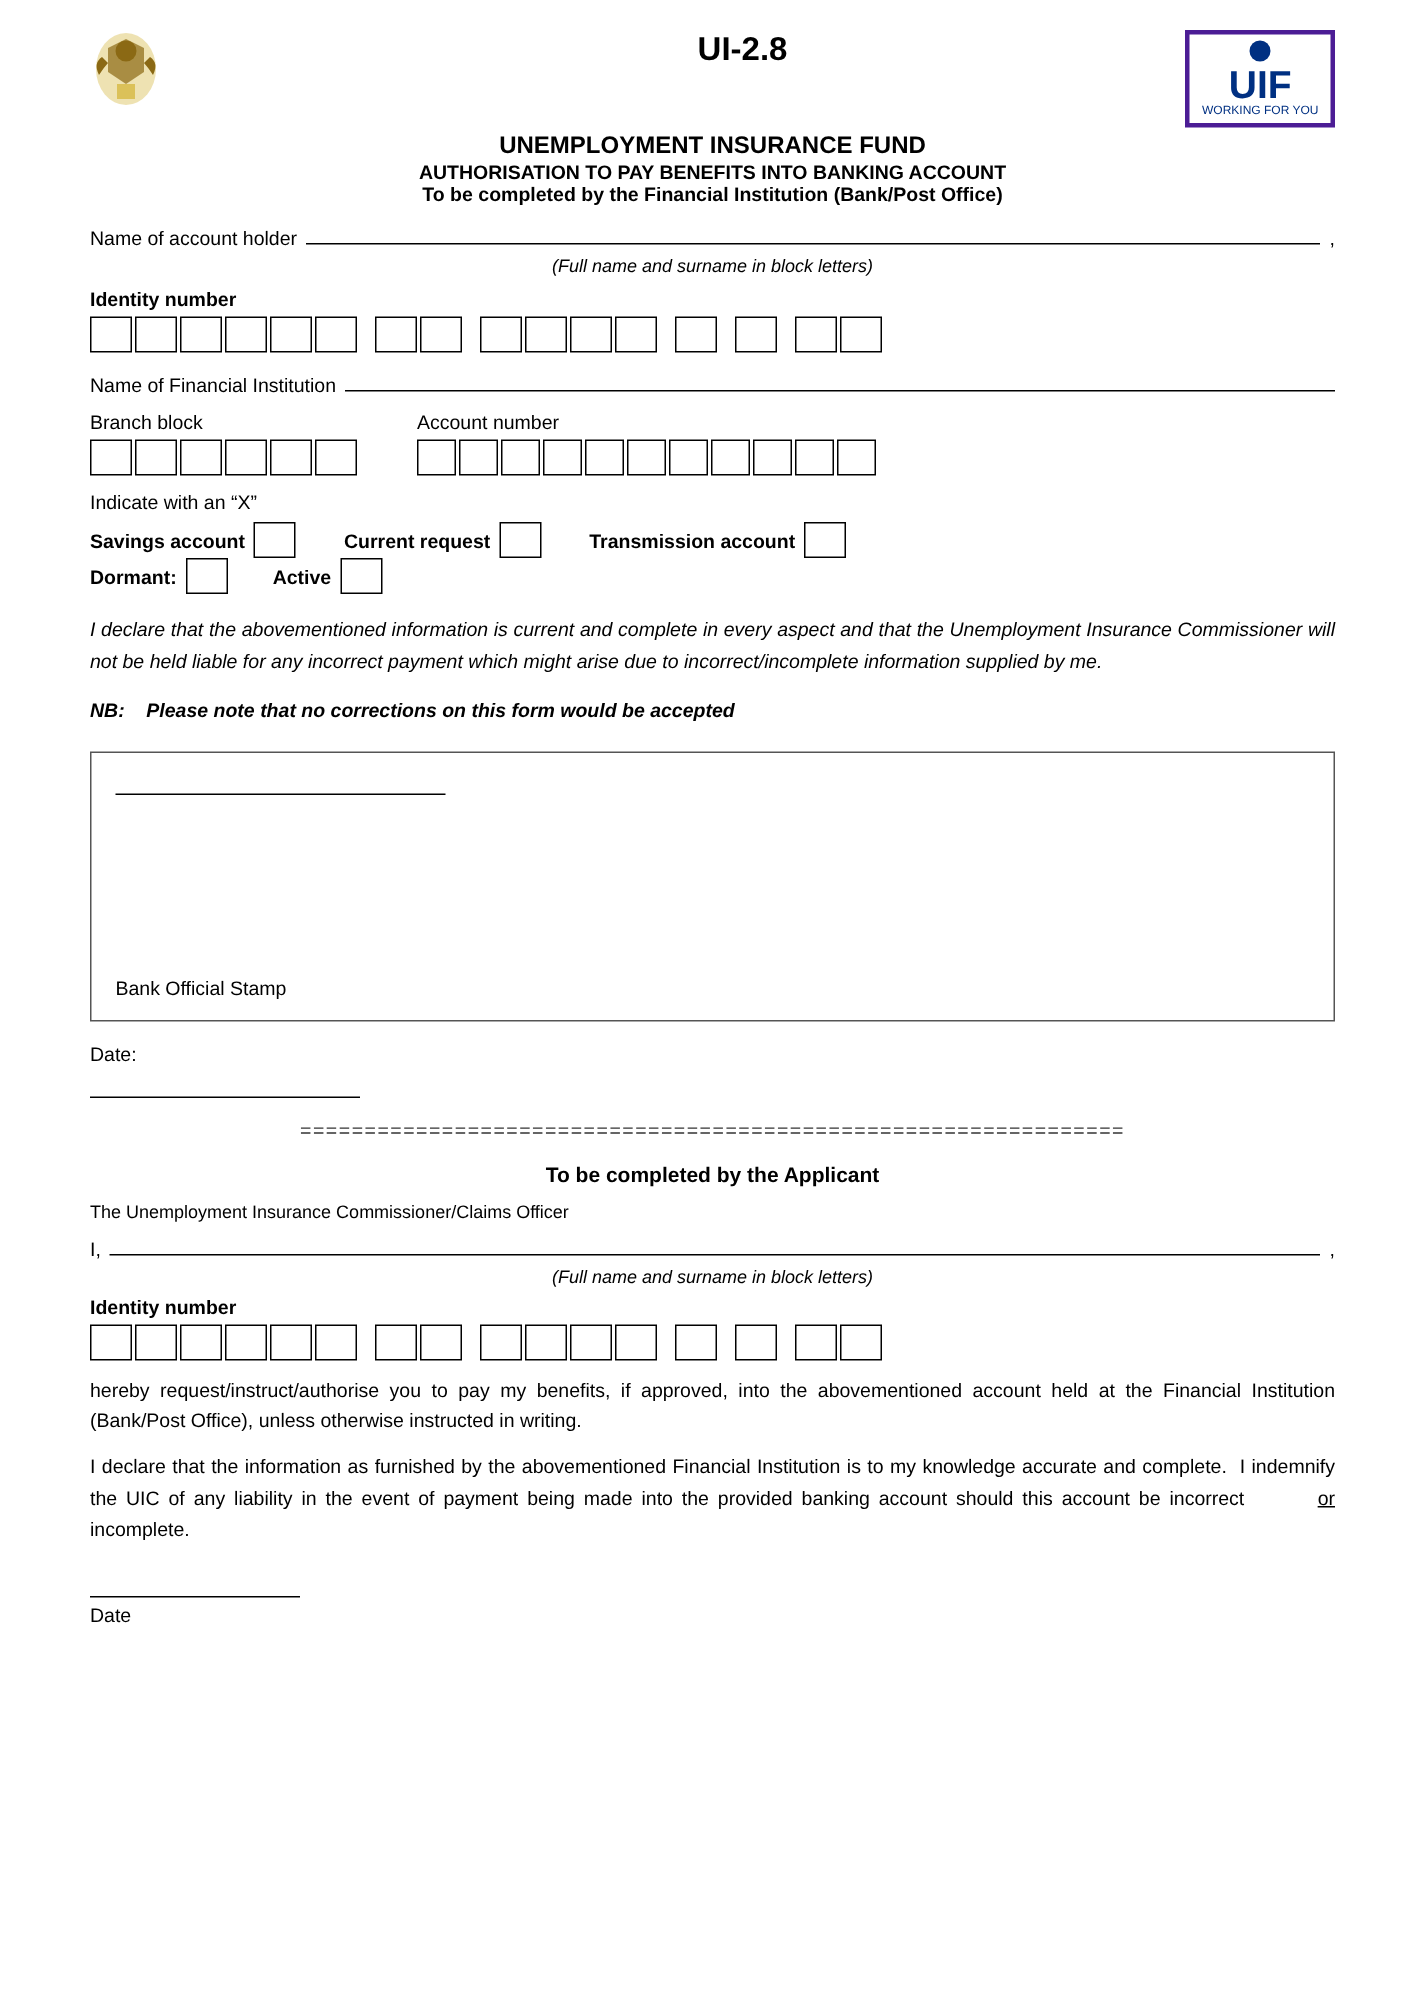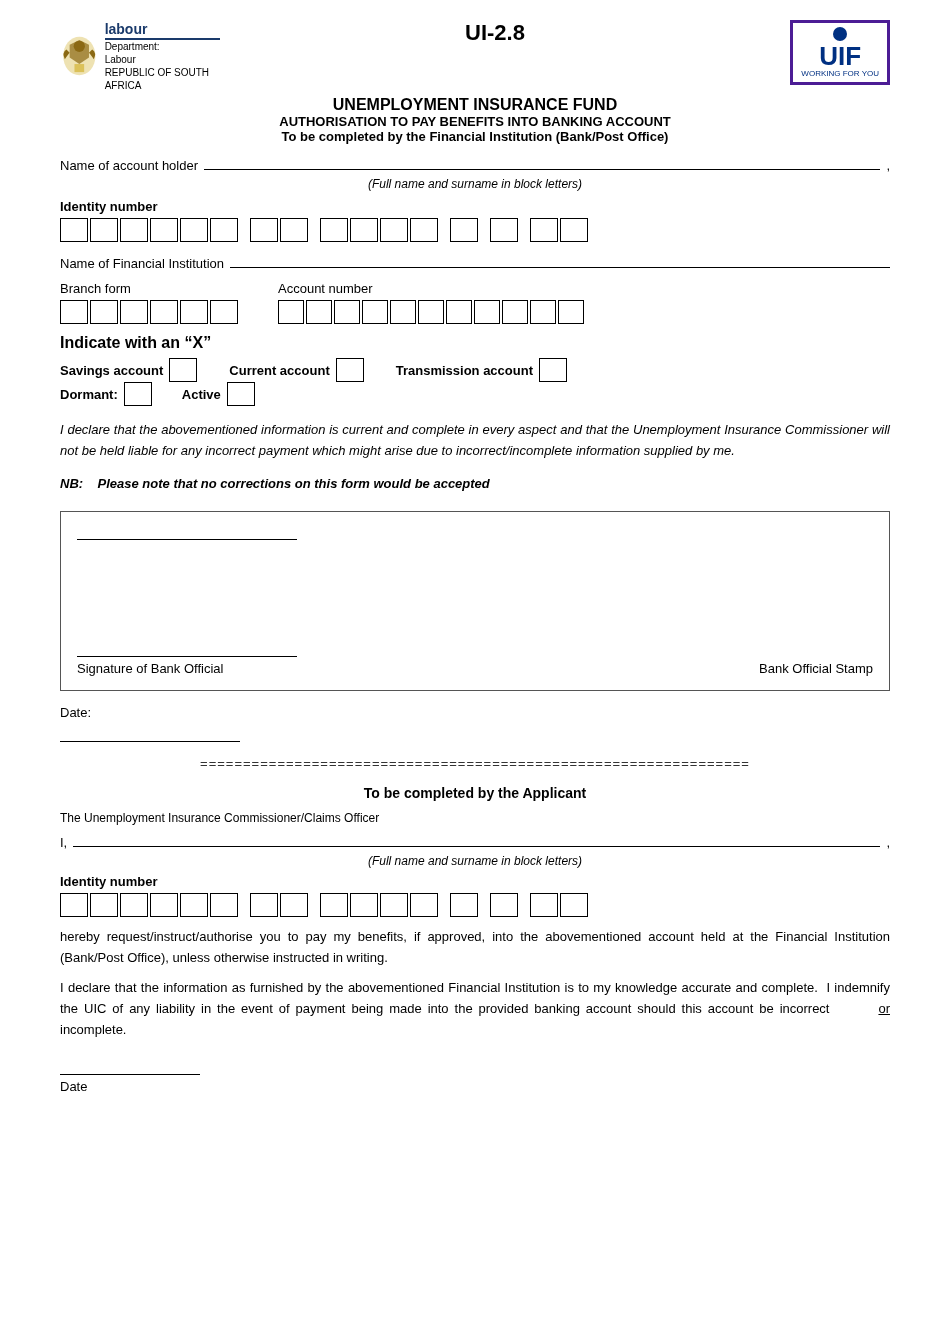--- a/index.html
+++ b/index.html
@@ -161,22 +161,21 @@
       display: flex;
       gap: 2px;
     }
     .account-box {
       width: 26px;
       height: 24px;
       border: 1px solid #000;
     }
     .indicate-row {
       margin-bottom: 6px;
-      font-size: 16px;
-      font-weight: bold;
+      font-size: 13px;
     }
     .account-type-row {
       display: flex;
       align-items: center;
       gap: 32px;
     }
     .account-type-item {
       display: flex;
       align-items: center;
       gap: 6px;
@@ -328,26 +327,20 @@
   <div class="logo-left">
 
     <svg width="48" height="52" viewBox="0 0 48 52">
       <ellipse cx="24" cy="26" rx="20" ry="24" fill="#c8a000" opacity="0.3"></ellipse>
       <circle cx="24" cy="14" r="7" fill="#8B6914"></circle>
       <polygon points="12,12 24,6 36,12 36,28 24,36 12,28" fill="#8B6914" opacity="0.7"></polygon>
       <rect x="18" y="36" width="12" height="10" fill="#c8a000" opacity="0.5"></rect>
       <path d="M8 18 Q2 22 6 30 Q10 24 12 22Z" fill="#8B6914"></path>
       <path d="M40 18 Q46 22 42 30 Q38 24 36 22Z" fill="#8B6914"></path>
     </svg>
-    <div class="dept-text">
-      <div class="labour">labour</div>
-      <div>Department:</div>
-      <div>Labour</div>
-      <div>REPUBLIC OF SOUTH AFRICA</div>
-    </div>
   </div>
   <div class="header-center">
     <h1>UI-2.8</h1>
   </div>
   <div class="logo-right">
     <div class="uif-logo">
       <div class="uif-circle"></div>
       <div class="uif-letters">UIF</div>
       <div class="working-text">WORKING FOR YOU</div>
     </div>
@@ -398,21 +391,21 @@
 
 <div class="form-section">
   <div class="name-fi-row">
     <span class="field-label">Name of Financial Institution</span>
     <div class="underline-field"></div>
   </div>
 </div>
 
 <div class="branch-account-row">
   <div class="branch-section">
-    <span class="field-label">Branch form</span>
+    <span class="field-label">Branch block</span>
     <div class="branch-boxes">
       <div class="branch-box"></div>
       <div class="branch-box"></div>
       <div class="branch-box"></div>
       <div class="branch-box"></div>
       <div class="branch-box"></div>
       <div class="branch-box"></div>
     </div>
   </div>
   <div class="account-section">
@@ -436,21 +429,21 @@
 <div class="indicate-row">
   <span>Indicate with an “X”</span>
 </div>
 
 <div class="account-type-row">
   <div class="account-type-item">
     <span class="account-type-label">Savings account</span>
     <div class="checkbox-box"></div>
   </div>
   <div class="account-type-item">
-    <span class="account-type-label">Current account</span>
+    <span class="account-type-label">Current request</span>
     <div class="checkbox-box"></div>
   </div>
   <div class="account-type-item">
     <span class="account-type-label">Transmission account</span>
     <div class="checkbox-box"></div>
   </div>
 </div>
 
 <div class="dormant-active-row">
   <div class="dormant-item">
@@ -465,24 +458,20 @@
 
 <div class="declaration-text">I declare that the abovementioned information is current and complete in every aspect and that the Unemployment Insurance Commissioner will not be held liable for any incorrect payment which might arise due to incorrect/incomplete information supplied by me.</div>
 
 <div class="nb-text">NB:&nbsp;&nbsp;&nbsp; Please note that no corrections on this form would be accepted</div>
 
 <div class="bordered-box">
   <div>
     <div class="sig-line"></div>
   </div>
   <div class="sig-row">
-    <div>
-      <div class="sig-line"></div>
-      <div class="sig-label">Signature of Bank Official</div>
-    </div>
     <div class="stamp-label">Bank Official Stamp</div>
   </div>
 </div>
 
 <div class="date-row">
   <span class="field-label">Date:</span>
   <div class="date-underline"></div>
 </div>
 
 <div class="divider-line">================================================================</div>

